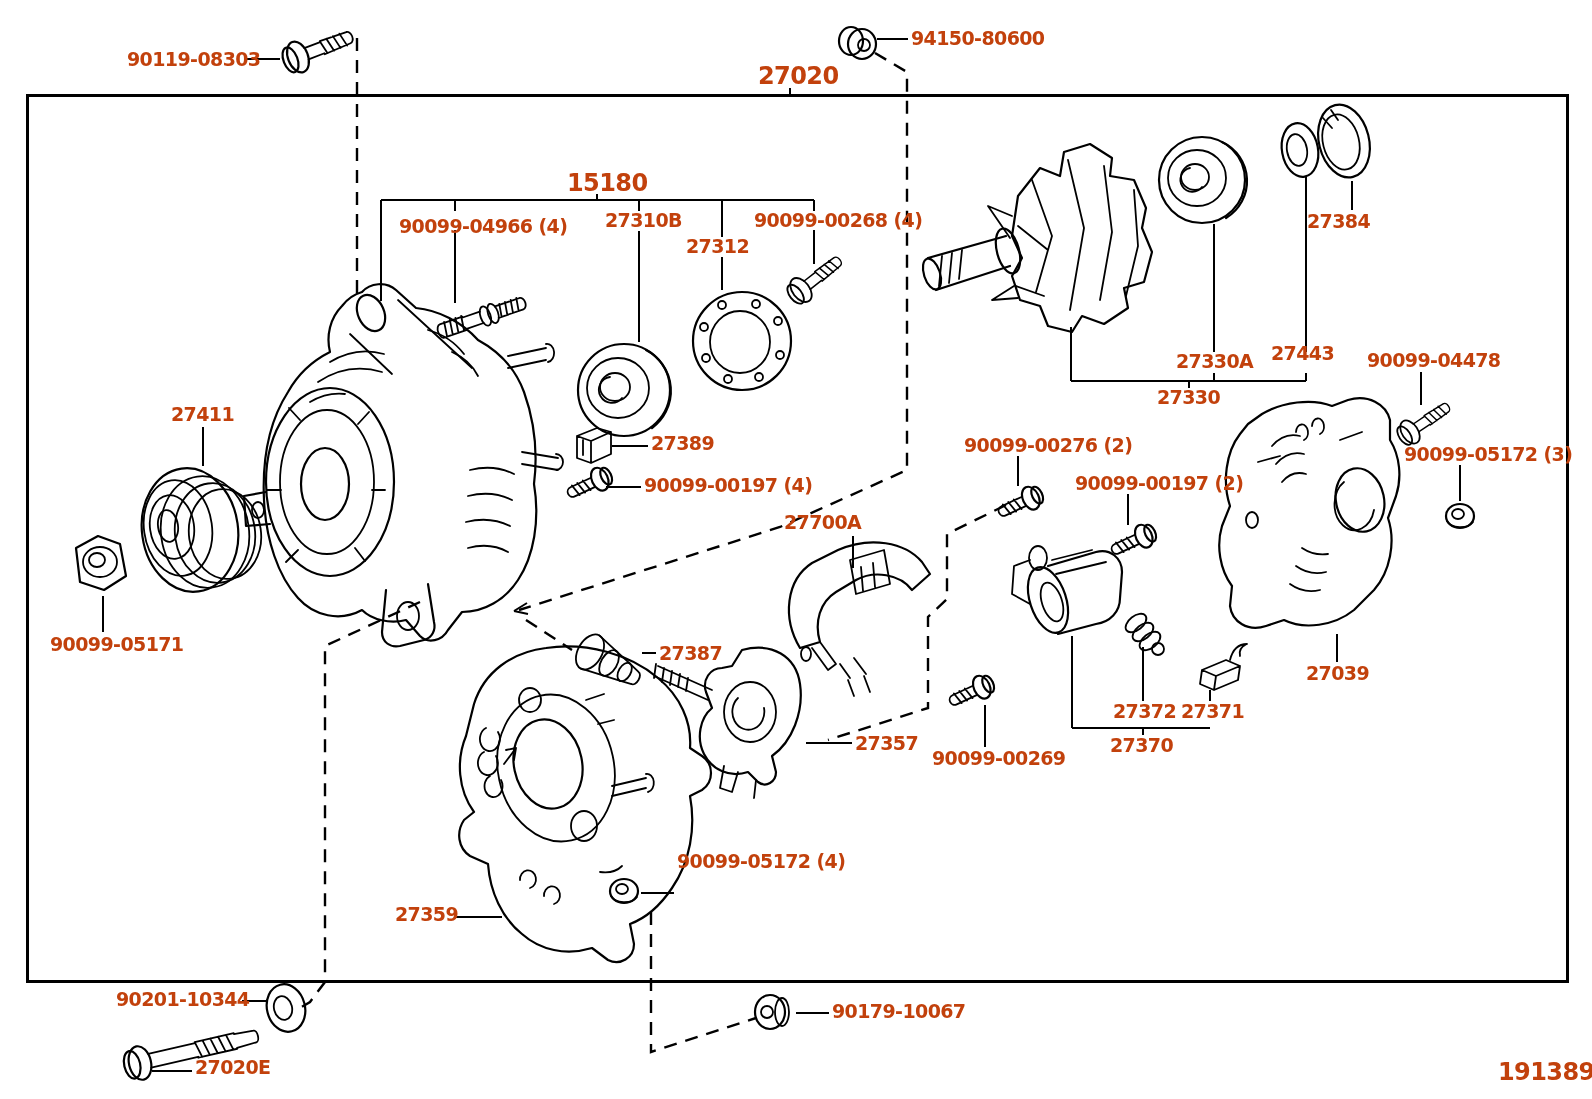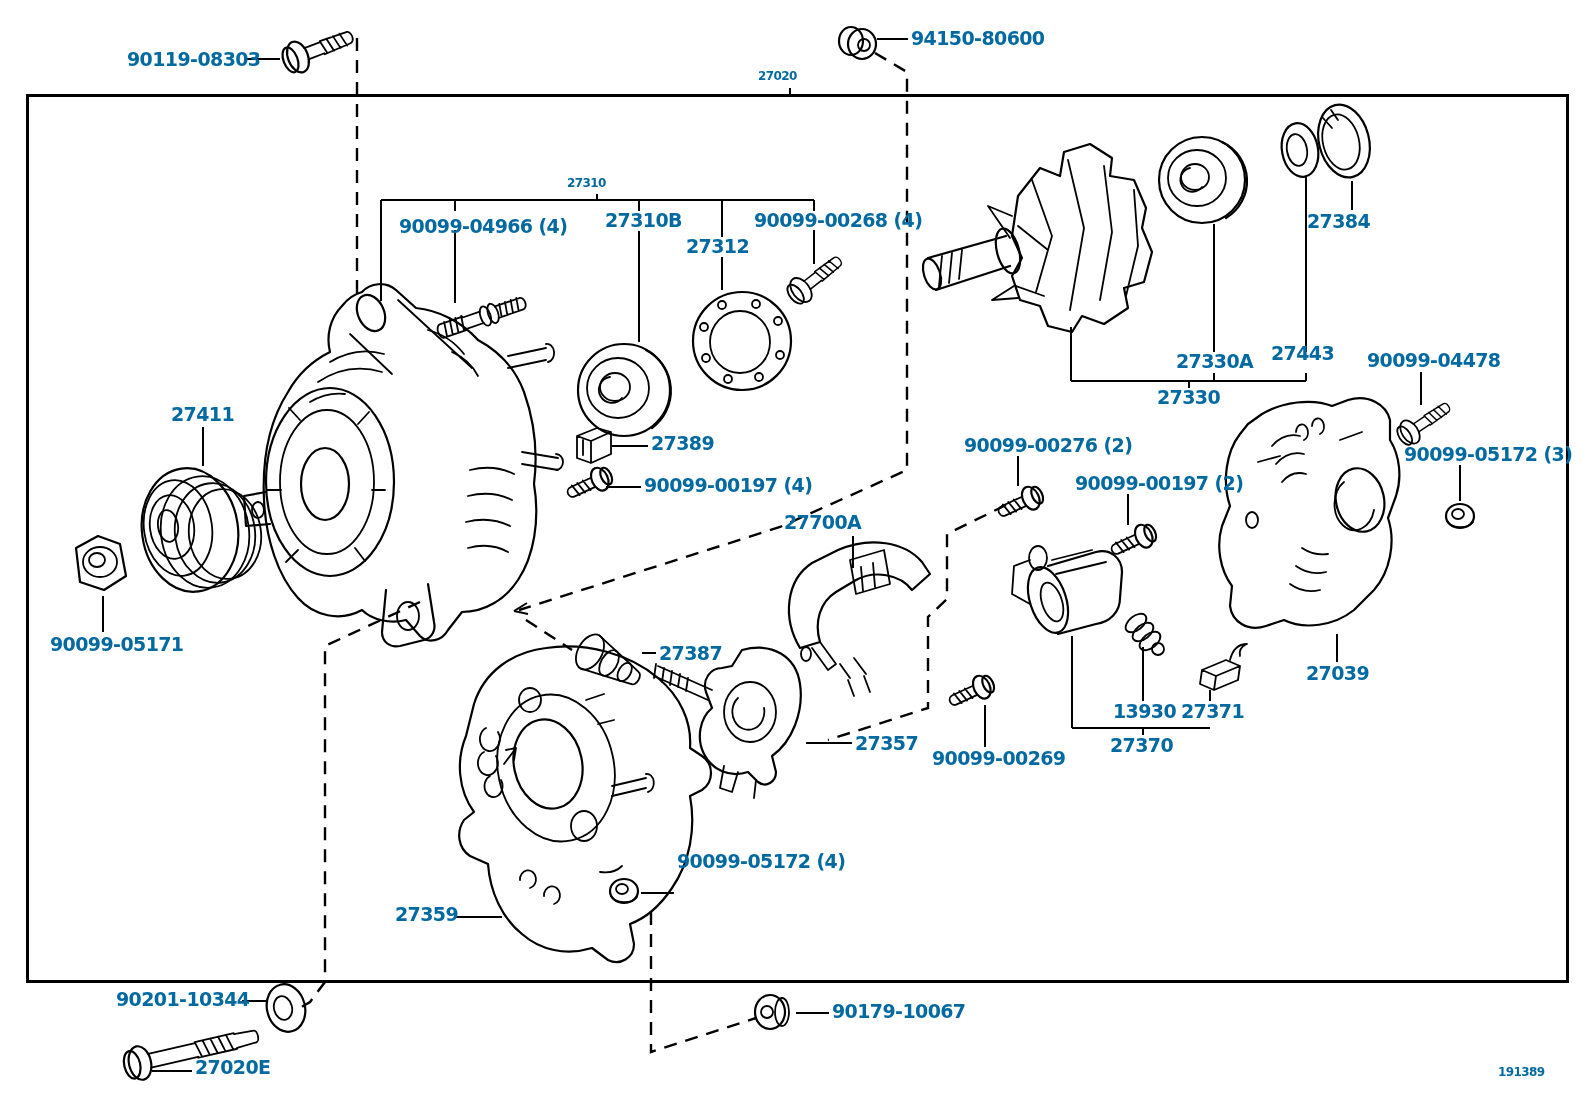--- a/index.html
+++ b/index.html
@@ -1,22 +1,22 @@
 <!DOCTYPE html>
 <html><head>
 <meta charset="utf-8">
 <style>
   html,body{margin:0;padding:0;background:#fff;}
   #canvas{position:relative;width:1592px;height:1099px;background:#fff;overflow:hidden;
           font-family:"DejaVu Sans",sans-serif;}
   svg{position:absolute;left:0;top:0;}
   .lbl{position:absolute;font-weight:700;font-size:19px;line-height:19px;
-       letter-spacing:-0.6px;color:#0369a1;white-space:nowrap;
+       letter-spacing:-0.6px;color:#c2410c;white-space:nowrap;
        font-family:"DejaVu Sans",sans-serif;}
-  .lbl-lg{font-size:12px;line-height:20px;}
+  .lbl-lg{font-size:24px;line-height:20px;}
   .art{stroke:#000;fill:none;stroke-width:2.2;stroke-linecap:round;stroke-linejoin:round;}
   .thin{stroke-width:1.8;}
   .leader{stroke:#000;fill:none;stroke-width:2;}
   .frame{stroke:#000;fill:none;stroke-width:3;}
   .dash{stroke:#000;fill:none;stroke-width:2.4;stroke-dasharray:13 9;}
 </style>
 </head>
 <body>
 
 <div id="canvas">
@@ -323,42 +323,42 @@
     <ellipse cx="770" cy="1012" rx="15" ry="17"></ellipse>
     <ellipse class="thin" cx="782" cy="1012" rx="7" ry="14"></ellipse>
     <ellipse class="thin" cx="767" cy="1012" rx="6" ry="6"></ellipse>
   </g>
 
 </svg>
 
 <div class="lbl" style="left:127px;top:50px">90119-08303</div>
 <div class="lbl" style="left:911px;top:29px">94150-80600</div>
 <div class="lbl lbl-lg" style="left:758px;top:66px">27020</div>
-<div class="lbl lbl-lg" style="left:567px;top:173px">27310</div>
+<div class="lbl lbl-lg" style="left:567px;top:173px">15180</div>
 <div class="lbl" style="left:399px;top:217px">90099-04966 (4)</div>
 <div class="lbl" style="left:605px;top:211px">27310B</div>
 <div class="lbl" style="left:686px;top:237px">27312</div>
 <div class="lbl" style="left:754px;top:211px">90099-00268 (4)</div>
 <div class="lbl" style="left:1307px;top:212px">27384</div>
 <div class="lbl" style="left:1176px;top:352px">27330A</div>
 <div class="lbl" style="left:1271px;top:344px">27443</div>
 <div class="lbl" style="left:1157px;top:388px">27330</div>
 <div class="lbl" style="left:1367px;top:351px">90099-04478</div>
 <div class="lbl" style="left:1404px;top:445px">90099-05172 (3)</div>
 <div class="lbl" style="left:964px;top:436px">90099-00276 (2)</div>
 <div class="lbl" style="left:1075px;top:474px">90099-00197 (2)</div>
 <div class="lbl" style="left:784px;top:513px">27700A</div>
 <div class="lbl" style="left:171px;top:405px">27411</div>
 <div class="lbl" style="left:651px;top:434px">27389</div>
 <div class="lbl" style="left:644px;top:476px">90099-00197 (4)</div>
 <div class="lbl" style="left:50px;top:635px">90099-05171</div>
 <div class="lbl" style="left:659px;top:644px">27387</div>
 <div class="lbl" style="left:855px;top:734px">27357</div>
 <div class="lbl" style="left:932px;top:749px">90099-00269</div>
-<div class="lbl" style="left:1113px;top:702px">13930</div>
+<div class="lbl" style="left:1113px;top:702px">27372</div>
 <div class="lbl" style="left:1181px;top:702px">27371</div>
 <div class="lbl" style="left:1110px;top:736px">27370</div>
 <div class="lbl" style="left:1306px;top:664px">27039</div>
 <div class="lbl" style="left:395px;top:905px">27359</div>
 <div class="lbl" style="left:677px;top:852px">90099-05172 (4)</div>
 <div class="lbl" style="left:116px;top:990px">90201-10344</div>
 <div class="lbl" style="left:195px;top:1058px">27020E</div>
 <div class="lbl" style="left:832px;top:1002px">90179-10067</div>
 <div class="lbl lbl-lg" style="left:1498px;top:1062px">191389</div>
 

